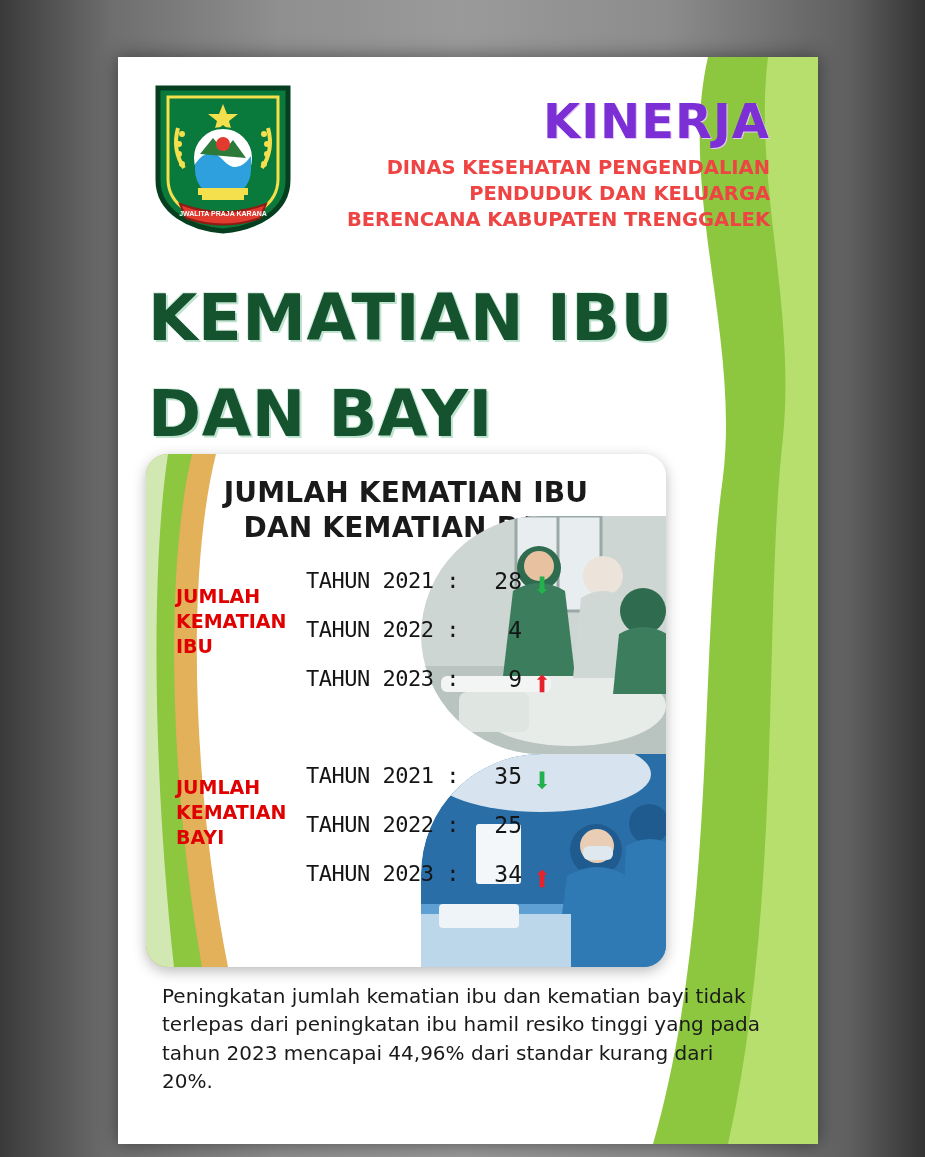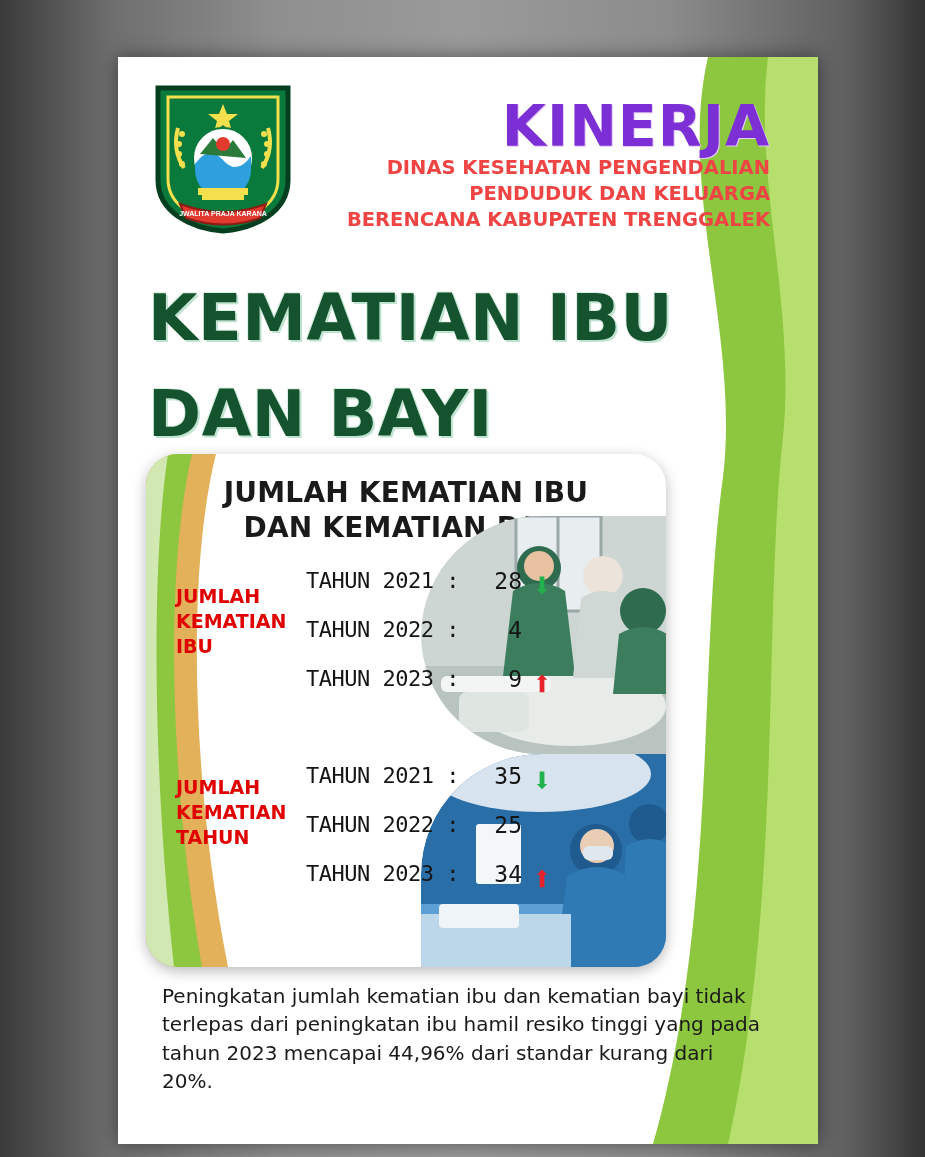--- a/index.html
+++ b/index.html
@@ -30,21 +30,21 @@
     position: absolute;
     left: 0; top: 0; right: 0; height: 200px;
   }
   .logo {
     position: absolute; left: 30px; top: 23px;
     width: 150px; height: 155px;
   }
   .kinerja {
     position: absolute;
     right: 48px; top: 36px;
-    font-size: 57px;
+    font-size: 48px;
     font-weight: bold;
     letter-spacing: 1px;
     color: #7b2fd4;
     font-family: "DejaVu Sans", sans-serif;
     text-shadow: 1px 1px 0 #e4c9f7;
   }
   .subtitle {
     position: absolute;
     right: 48px; top: 98px;
     width: 440px;
@@ -69,21 +69,21 @@
     letter-spacing: 0.5px;
   }
   .bigtitle .l2 { display:block; }
 
   
   .card {
     position: absolute;
     left: 28px; top: 397px;
     width: 520px; height: 513px;
     background: #ffffff;
-    border-radius: 32px;
+    border-radius: 22px;
     box-shadow: 0 4px 14px rgba(0,0,0,0.28);
     overflow: hidden;
   }
   .card-deco-left {
     position: absolute; left: 0; top: 0; bottom: 0; width: 90px;
   }
   .card-title {
     position: absolute;
     left: 0; right: 0; top: 22px;
     text-align: center;
@@ -299,21 +299,21 @@
           <span class="val">9</span>
           <span class="arrow up">⬆</span>
         </div>
       </div>
     </div>
 
     <div class="group" style="left:0; top:305px; width:400px; height:170px;">
       <div class="group-label" style="left:30px; top:16px;">
         <span>JUMLAH</span>
         <span>KEMATIAN</span>
-        <span>TAHUN</span>
+        <span>BAYI</span>
       </div>
       <div class="rows" style="left:160px; top:4px;">
         <div class="row">
           <span class="yr">TAHUN 2021 :</span>
           <span class="val">35</span>
           <span class="arrow down">⬇</span>
         </div>
         <div class="row">
           <span class="yr">TAHUN 2022 :</span>
           <span class="val">25</span>

